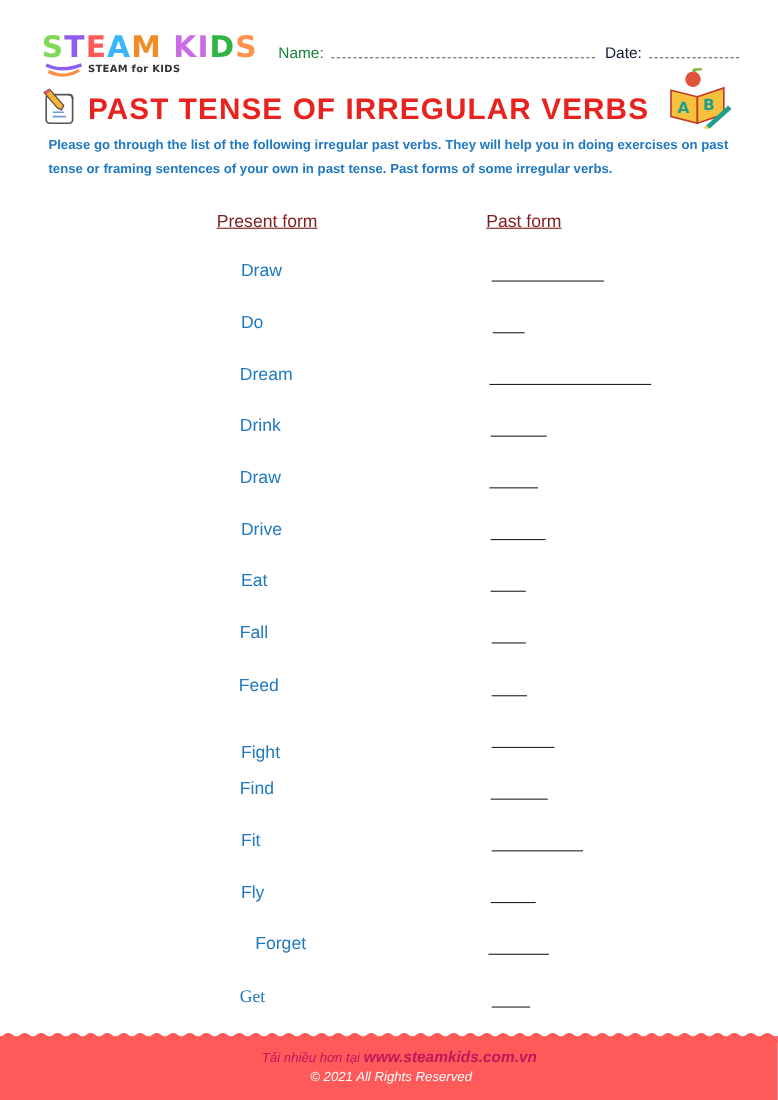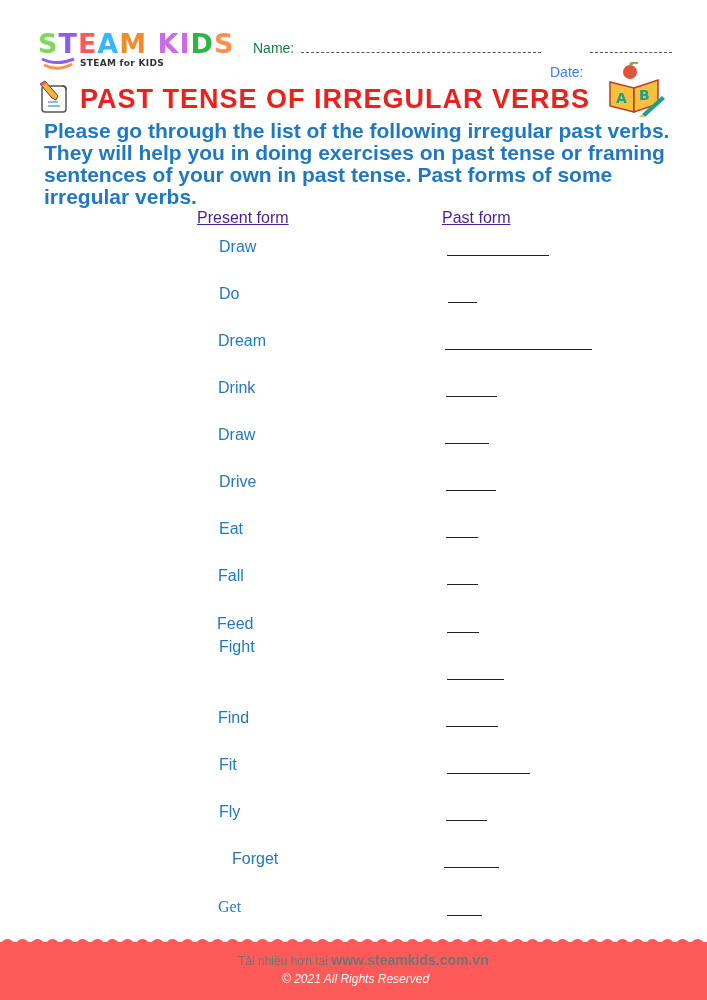--- a/index.html
+++ b/index.html
@@ -4,32 +4,32 @@
 <style>
   html, body { margin:0; padding:0; }
   body { width:707px; height:1000px; background:#ffffff; position:relative; overflow:hidden; font-family:"Liberation Sans", sans-serif; }
   .abs { position:absolute; }
   .logo { left:38px; top:30px; width:200px; height:44px; }
   .logo-word { font-family:"DejaVu Sans", sans-serif; font-weight:bold; font-size:27px; letter-spacing:1px; line-height:28px; position:absolute; left:0; top:0; white-space:nowrap; }
   .logo-sub { position:absolute; left:42px; top:28px; font-family:"DejaVu Sans", sans-serif; font-weight:bold; font-size:9px; color:#333; letter-spacing:0.3px; }
   .smile { position:absolute; left:2px; top:26px; width:36px; height:16px; }
   .name-label { left:253px; top:40px; font-size:14px; color:#15803d; }
   .name-line { left:301px; top:52px; width:240px; border-bottom:1px dashed #555; }
-  .date-label { left:550px; top:40px; font-size:14px; color:#3b82f6;margin-top:24px; }
+  .date-label { left:550px; top:40px; font-size:14px; color:#0f172a; }
   .date-line { left:590px; top:52px; width:82px; border-bottom:1px dashed #555; }
   .title { left:80px; top:84px; font-size:27px; font-weight:bold; color:#e8231f; letter-spacing:1px; white-space:nowrap; }
   .title-icon { left:36px; top:80px; width:36px; height:34px; }
   .book-icon { left:606px; top:62px; width:60px; height:55px; }
-  .intro { left:44px; top:120px; width:630px; font-size:21px; font-weight:bold; color:#1f78c1; line-height:22px; }
-  .col-head { font-size:16px; color:#4c1d95; text-decoration:underline;margin-top:16px; }
+  .intro { left:44px; top:120px; width:630px; font-size:12px; font-weight:bold; color:#1f78c1; line-height:22px; }
+  .col-head { font-size:16px; color:#7f1d1d; text-decoration:underline; }
   .verb { font-size:16px; color:#1f78c1; }
   .blank { border-bottom:1.5px solid #222; height:0; }
   .footer { left:0; top:942px; width:707px; height:58px; background:#ff5a5a; }
   .scallop { left:0; top:936px; width:707px; height:12px; }
-  .footer-line1 { left:238px; top:952px; font-size:12px; color:#737373; white-space:nowrap; }
+  .footer-line1 { left:238px; top:952px; font-size:12px; color:#be185d; white-space:nowrap;font-style:italic; }
   .footer-line1 b { font-size:14px; }
   .footer-line2 { left:282px; top:972px; font-size:12px; color:#fff; font-style:italic; white-space:nowrap;text-align:center; }
 </style>
 </head>
 <body>
 
 <div class="abs logo">
   <div class="logo-word" id="logo-word"><span style="color: rgb(126, 217, 87);">S</span><span style="color: rgb(142, 92, 240);">T</span><span style="color: rgb(255, 90, 90);">E</span><span style="color: rgb(56, 182, 255);">A</span><span style="color: rgb(242, 140, 40);">M</span><span style="color: rgb(255, 255, 255);"> </span><span style="color: rgb(203, 108, 230);">K</span><span style="color: rgb(203, 108, 230);">I</span><span style="color: rgb(47, 179, 68);">D</span><span style="color: rgb(255, 145, 77);">S</span></div>
   <svg class="smile" viewBox="0 0 36 16">
     <path d="M2 3 Q 16 10 34 3" stroke="#8e5cf0" stroke-width="3" fill="none"></path>
@@ -82,21 +82,21 @@
     <div class="abs verb" style="left: 218px; top: 426px;">Draw</div>
     <div class="abs blank" style="left: 445px; top: 443px; width: 44px;"></div>
     <div class="abs verb" style="left: 219px; top: 473px; text-align: center;">Drive</div>
     <div class="abs blank" style="left: 446px; top: 490px; width: 50px;"></div>
     <div class="abs verb" style="left: 219px; top: 520px;">Eat</div>
     <div class="abs blank" style="left: 446px; top: 537px; width: 32px;"></div>
     <div class="abs verb" style="left: 218px; top: 567px;">Fall</div>
     <div class="abs blank" style="left: 447px; top: 584px; width: 31px;"></div>
     <div class="abs verb" style="left: 217px; top: 615px;">Feed</div>
     <div class="abs blank" style="left: 447px; top: 632px; width: 32px;"></div>
-    <div class="abs verb" style="left: 219px; top: 638px;">Fight</div>
+    <div class="abs verb" style="left: 219px; top: 676px;">Fight</div>
     <div class="abs blank" style="left: 447px; top: 679px; width: 57px;"></div>
     <div class="abs verb" style="left: 218px; top: 709px;">Find</div>
     <div class="abs blank" style="left: 446px; top: 726px; width: 52px;"></div>
     <div class="abs verb" style="left: 219px; top: 756px;">Fit</div>
     <div class="abs blank" style="left: 447px; top: 773px; width: 83px;"></div>
     <div class="abs verb" style="left: 219px; top: 803px;">Fly</div>
     <div class="abs blank" style="left: 446px; top: 820px; width: 41px;"></div>
     <div class="abs verb" style="left: 219px; top: 850px; margin-left: 13px;">Forget</div>
     <div class="abs blank" style="left: 444px; top: 867px; width: 55px;"></div>
     <div class="abs verb" style="left: 218px; top: 898px; font-family: Liberation Serif, serif;">Get</div>

